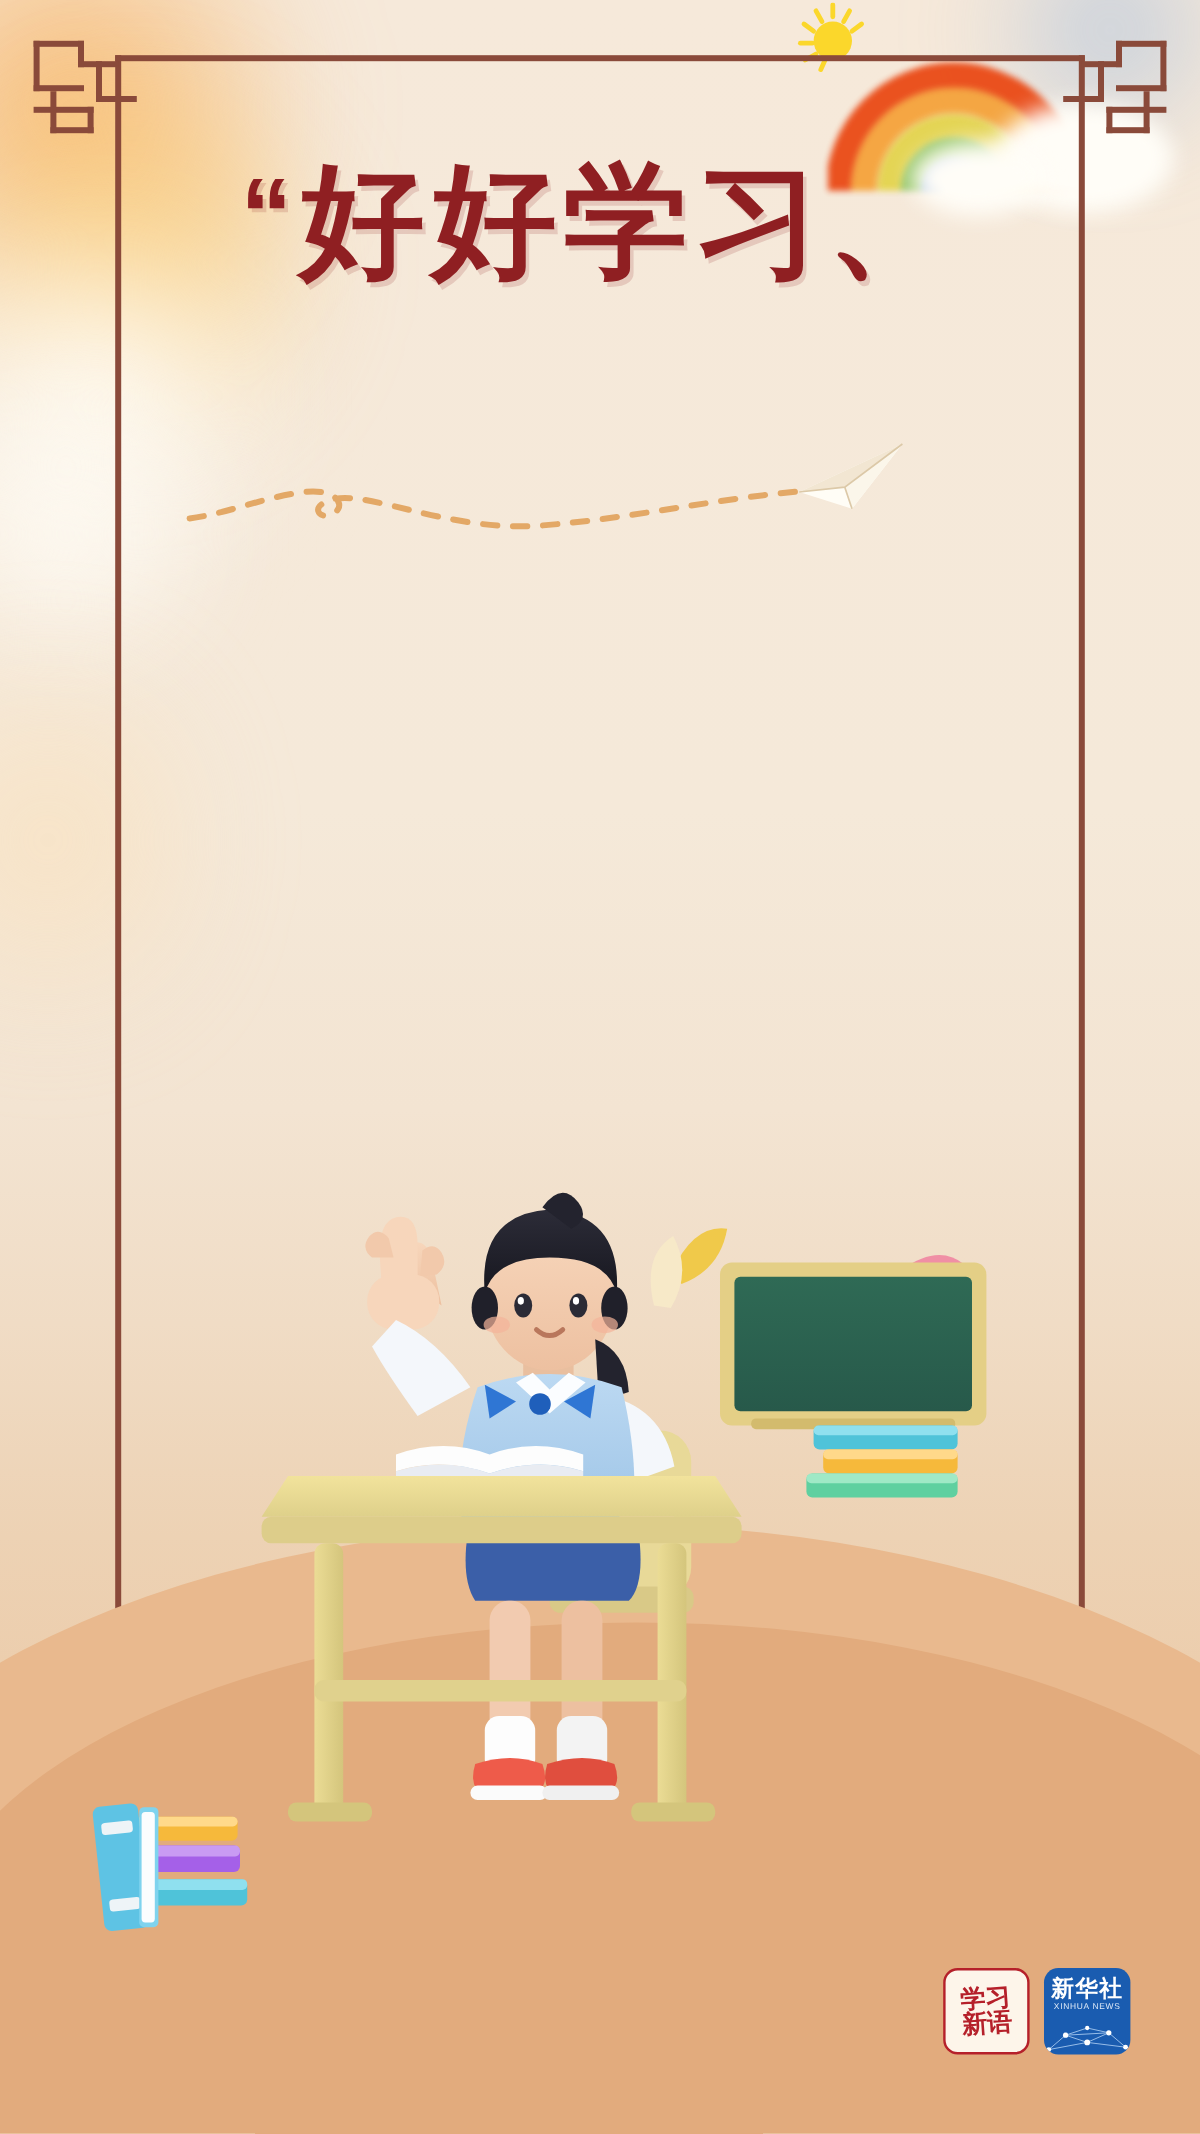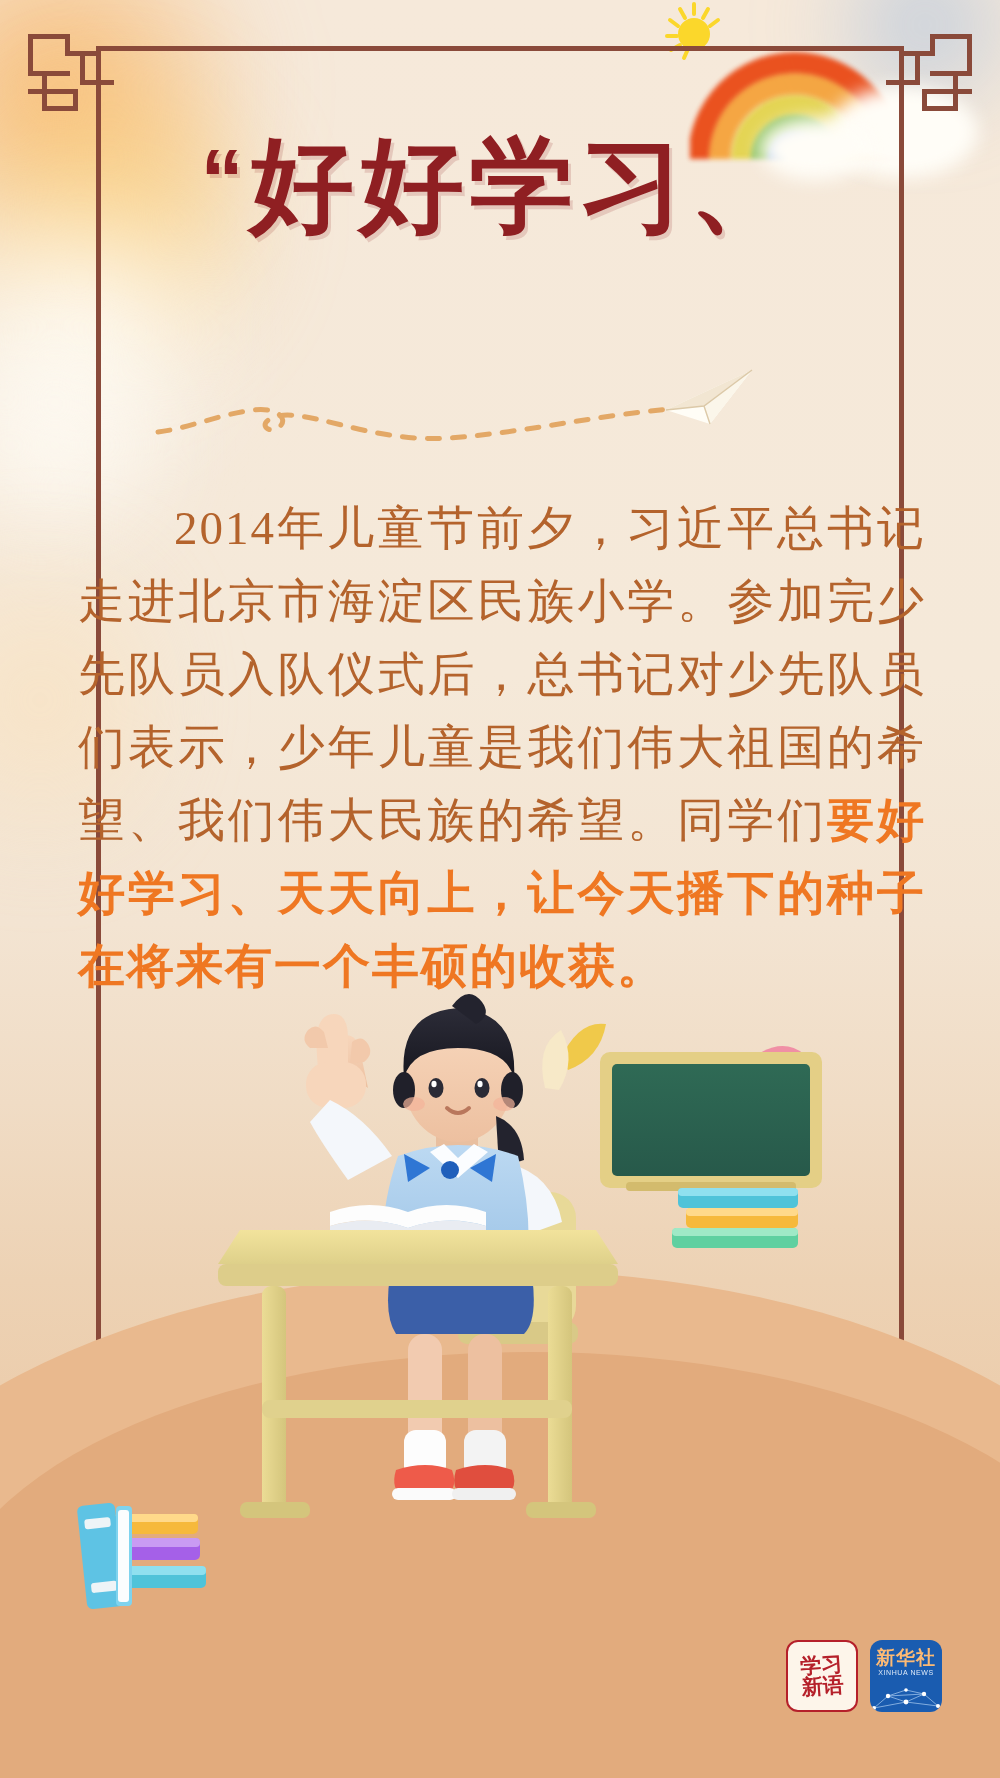--- a/index.html
+++ b/index.html
@@ -111,21 +111,21 @@
   
   .logos { position: absolute; left: 786px; top: 1640px; width: 160px; height: 74px; display: flex; gap: 12px; }
   .logo-box { width: 72px; height: 72px; border-radius: 12px; position: relative; overflow: hidden; }
   .logo-xuexi { background: #fdf5ea; border: 2px solid #b5202a; display: flex; align-items: center; justify-content: center; }
   .logo-xuexi .zh {
     font-family: "Liberation Serif", serif; color: #b5202a; font-weight: 700;
     font-size: 21px; line-height: 21px; text-align: center; letter-spacing: 0;
     transform: rotate(-4deg);
   }
   .logo-xinhua { background: #1a5cb0; display: flex; flex-direction: column; align-items: center; justify-content: flex-start; padding-top: 8px; }
-  .logo-xinhua .zh { color: #fdba74; font-weight: 700; font-size: 19px; line-height: 20px; letter-spacing: 1px; font-family: "Liberation Serif", serif; }
+  .logo-xinhua .zh { color: #ffffff; font-weight: 700; font-size: 19px; line-height: 20px; letter-spacing: 1px; font-family: "Liberation Serif", serif; }
   .logo-xinhua .en { color: #dfeaf8; font-size: 7px; letter-spacing: .6px; font-family: "Liberation Sans", sans-serif; margin-top: 1px; }
   .logo-xinhua .net { position: absolute; left: 0; bottom: 0; width: 72px; height: 28px; }
 </style>
 </head>
 <body>
 
 <div class="poster">
 
   <div class="wash tl-orange"></div>
   <div class="wash tl-yellow"></div>
@@ -230,21 +230,20 @@
   </svg>
 
   <svg class="plane" viewBox="0 0 90 62">
     <polygon points="2,44 88,4 46,58" fill="#fffdf6"></polygon>
     <polygon points="2,44 88,4 40,40" fill="#f2e6d2"></polygon>
     <polygon points="40,40 88,4 46,58" fill="#fbf6ea"></polygon>
     <polyline points="2,44 40,40 88,4" fill="none" stroke="#dcc9a8" stroke-width="1.4"></polyline>
     <polyline points="40,40 46,58" fill="none" stroke="#dcc9a8" stroke-width="1.4"></polyline>
   </svg>
 
-  <div class="body-text"><span>2014年儿童节前夕，习近平总书记走进北京市海淀区民族小学。参加完少先队员入队仪式后，总书记对少先队员们表示，少年儿童是我们伟大祖国的希望、我们伟大民族的希望。同学们</span><span class="hl">要好好学习、天天向上，让今天播下的种子在将来有一个丰硕的收获。</span></div>
 
   <div class="ground"></div>
   <div class="ground2"></div>
 
   <svg class="scene" viewBox="0 0 1000 700">
     <defs>
       <linearGradient id="deskTop" x1="0" y1="0" x2="0" y2="1">
         <stop offset="0" stop-color="#f2e39c"></stop>
           <stop offset="1" stop-color="#ded08a"></stop>
       </linearGradient>

